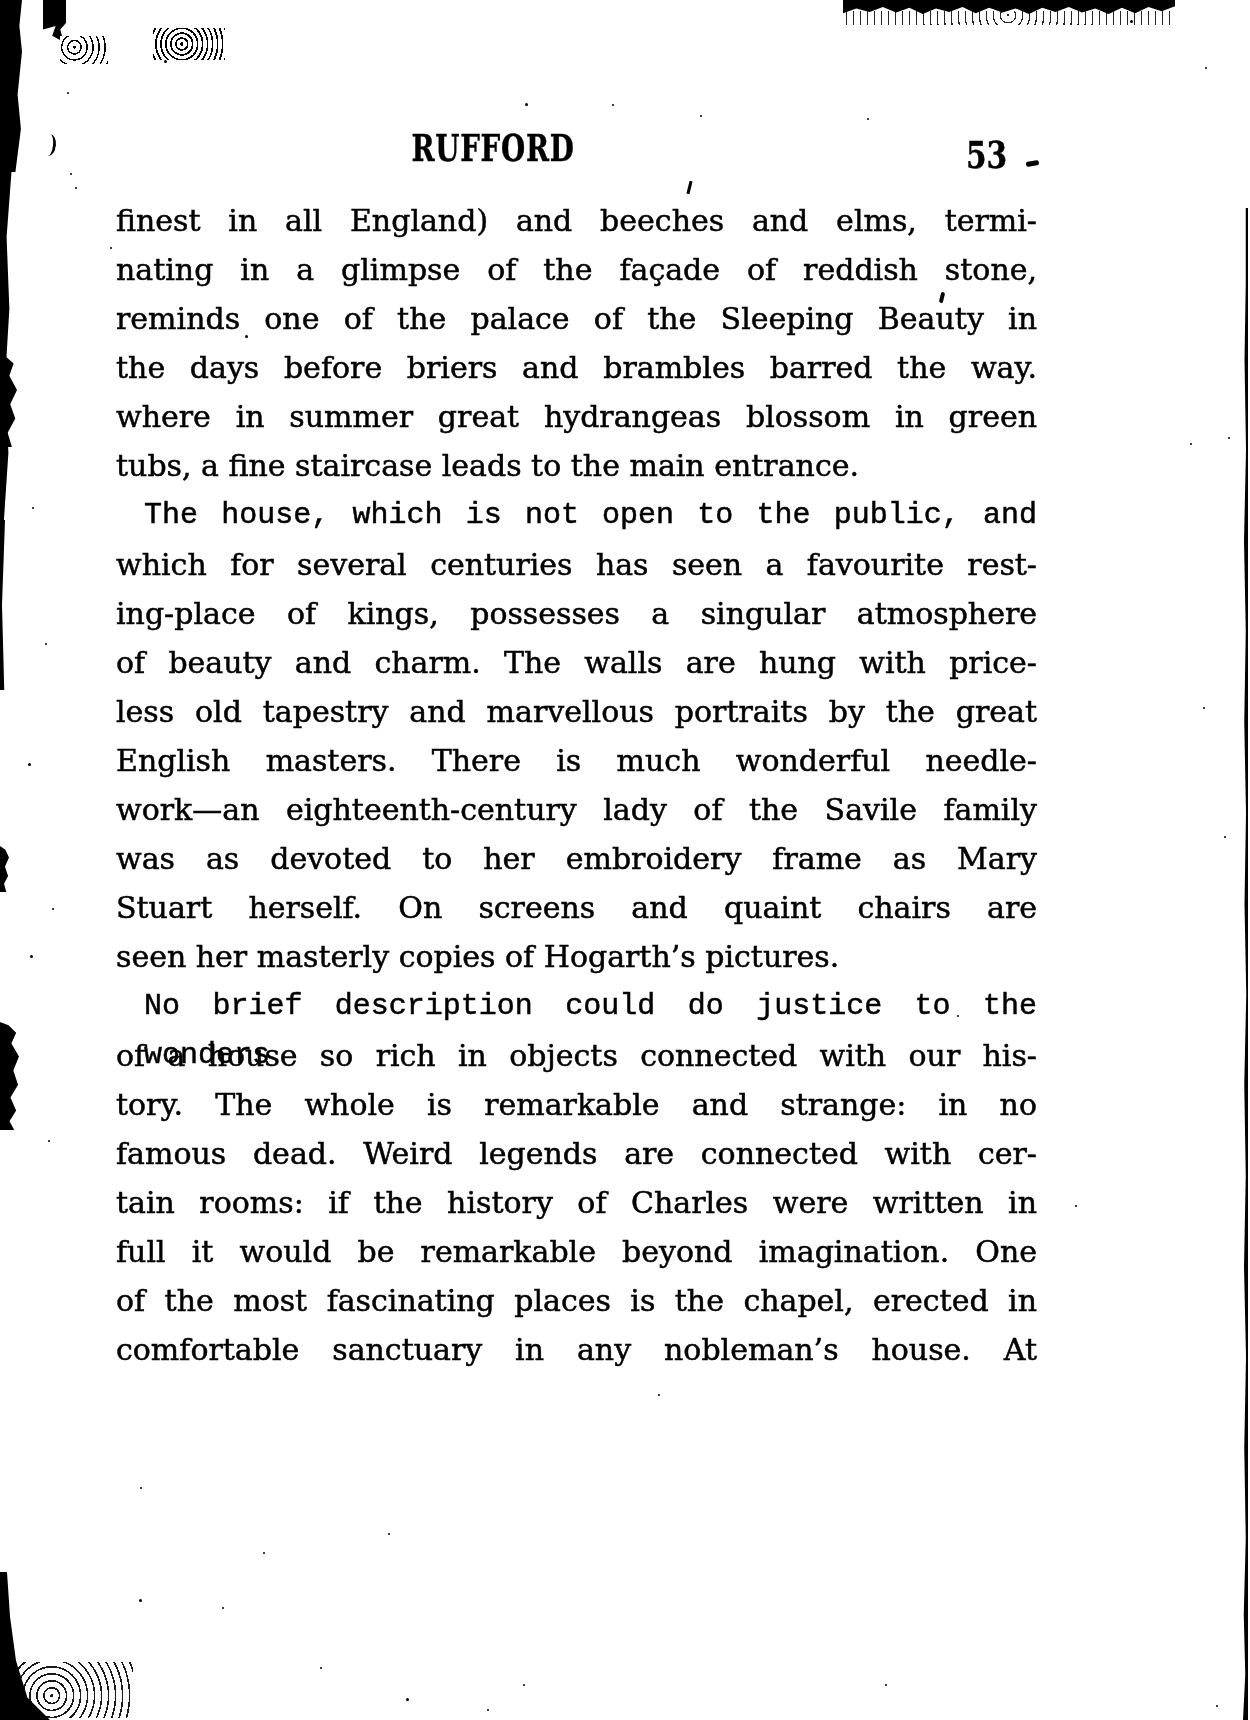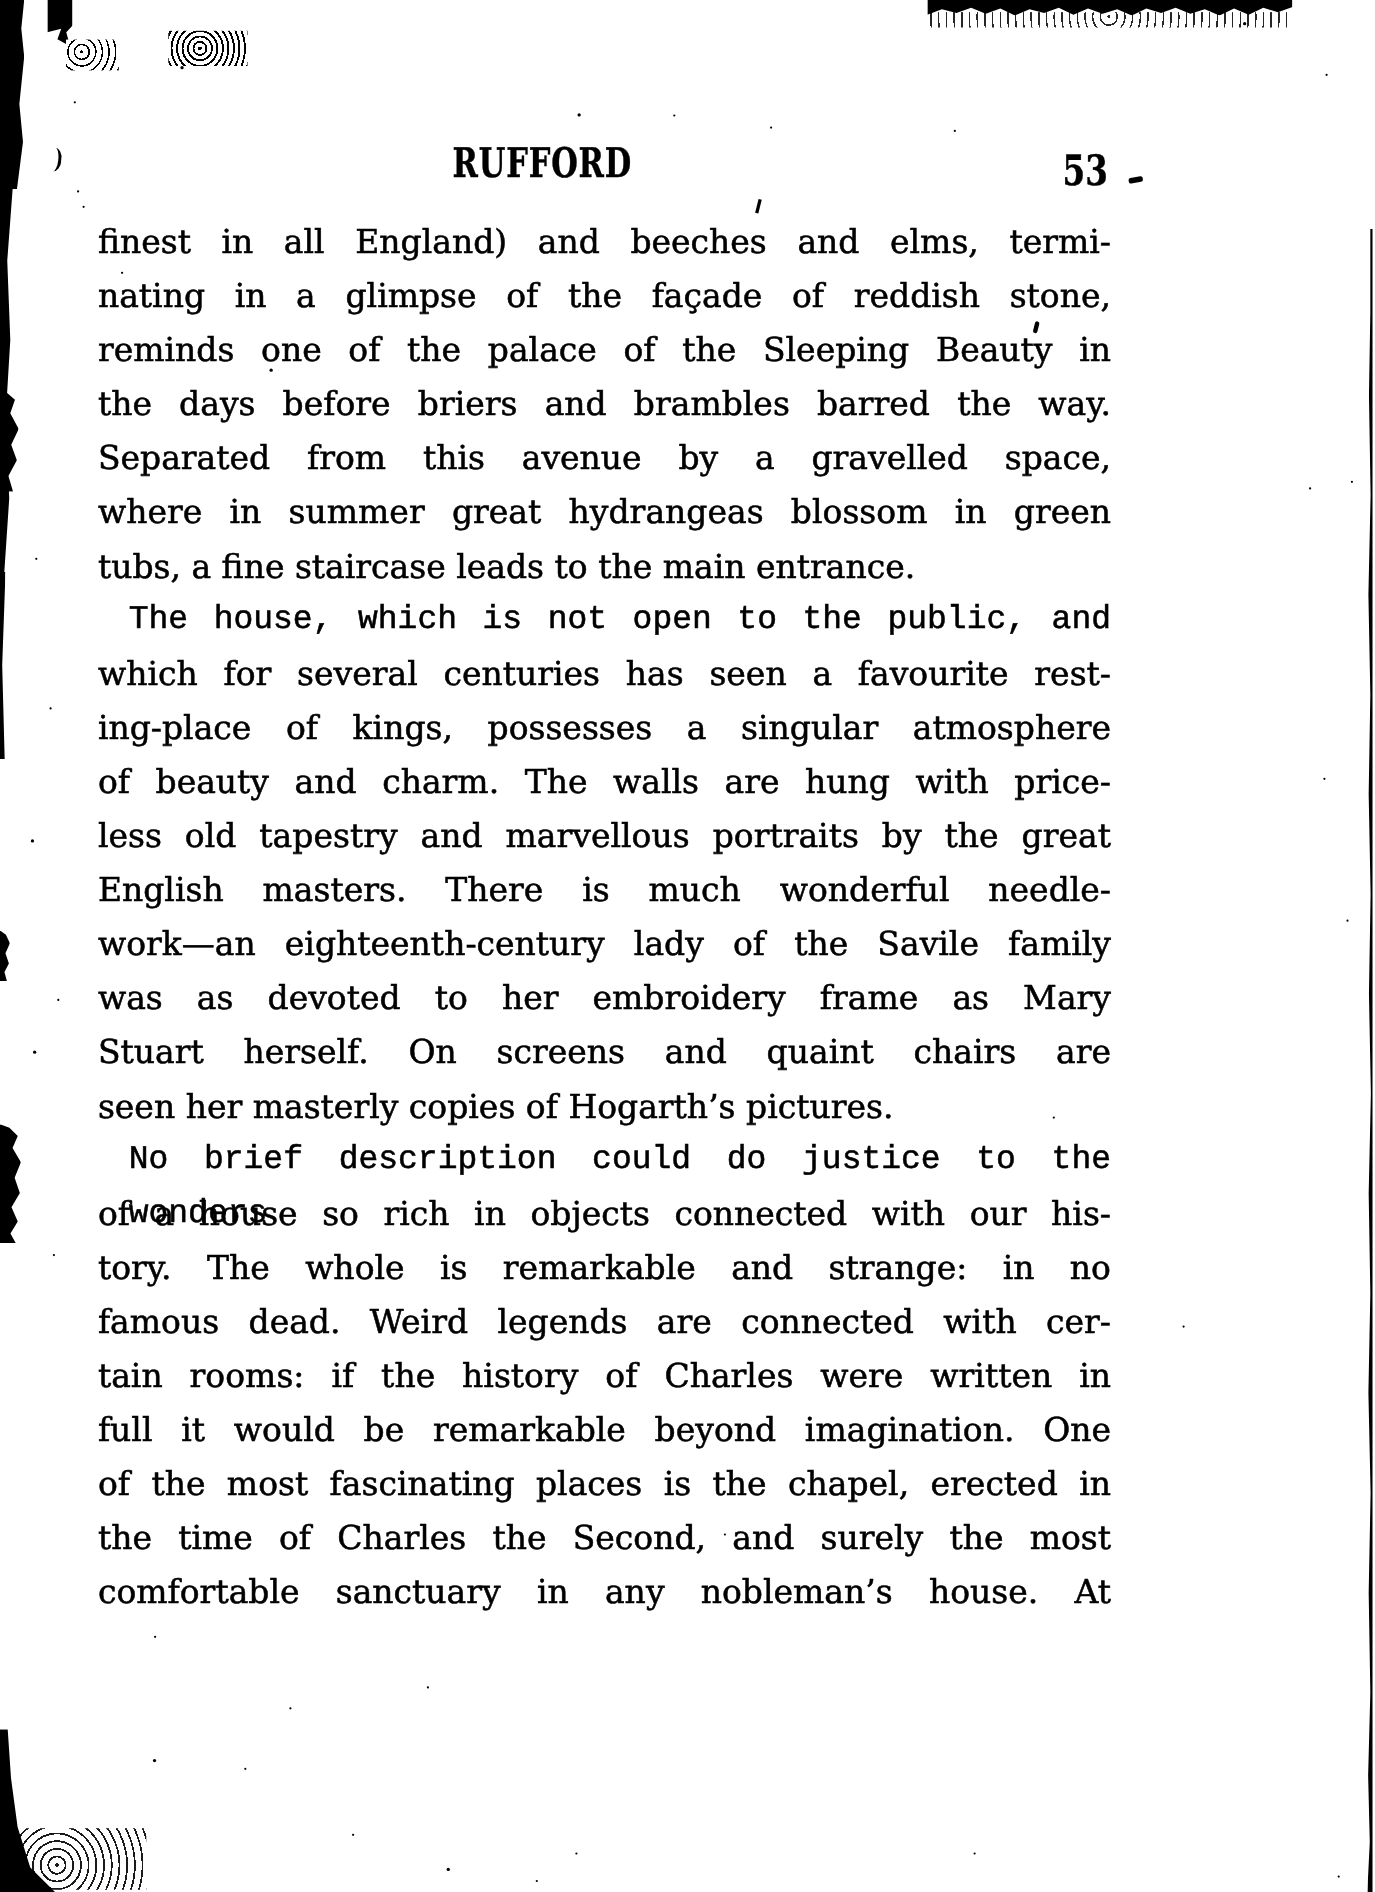--- a/index.html
+++ b/index.html
@@ -7,21 +7,21 @@
         font-family:"DejaVu Serif", serif;color:#000;}
 
   
   .title{position:absolute;left:493px;top:130px;font-size:37px;font-weight:bold;line-height:37px;
          white-space:nowrap;letter-spacing:1px;-webkit-text-stroke:.4px #000;
          transform:translateX(-50%) scaleX(.75);transform-origin:center top;}
   .pagenum{position:absolute;left:966px;top:136px;font-size:38px;font-weight:bold;line-height:38px;
          -webkit-text-stroke:.4px #000;transform:scaleX(.78);transform-origin:left top;}
 
   
-  #text-block{position:absolute;left:89px;top:196px;width:921px;}
+  #text-block{position:absolute;left:116px;top:196px;width:921px;}
   .tl{height:49.1px;line-height:49.1px;font-size:30px;white-space:normal;
       text-align:justify;text-align-last:justify;-webkit-text-stroke:.5px #000;overflow:visible;}
   .tl.ind{padding-left:28px;font-family:Liberation Mono, monospace;}
   .tl.nj{text-align-last:left;}
 
   
   .art{position:absolute;background:#000;}
   .speck{position:absolute;background:#000;border-radius:50%;}
 
   .bar-tl{left:0;top:0;width:22px;height:172px;
@@ -64,41 +64,39 @@
 <div class="page">
 
   <div class="title">RUFFORD</div>
   <div class="pagenum">53</div>
 
   <div id="text-block">
       <div class="tl">finest in all England) and beeches and elms, termi-</div>
       <div class="tl">nating in a glimpse of the façade of reddish stone,</div>
       <div class="tl">reminds one of the palace of the Sleeping Beauty in</div>
       <div class="tl">the days before briers and brambles barred the way.</div>
-      <div class="tl">Separated from this avenue by a gravelled space,</div>
       <div class="tl">where in summer great hydrangeas blossom in green</div>
       <div class="tl nj">tubs, a fine staircase leads to the main entrance.</div>
       <div class="tl ind">The house, which is not open to the public, and</div>
       <div class="tl">which for several centuries has seen a favourite rest-</div>
       <div class="tl">ing-place of kings, possesses a singular atmosphere</div>
       <div class="tl">of beauty and charm.  The walls are hung with price-</div>
       <div class="tl">less old tapestry and marvellous portraits by the great</div>
       <div class="tl">English masters.  There is much wonderful needle-</div>
       <div class="tl">work—an eighteenth-century lady of the Savile family</div>
       <div class="tl">was as devoted to her embroidery frame as Mary</div>
       <div class="tl">Stuart herself.  On screens and quaint chairs are</div>
       <div class="tl nj">seen her masterly copies of Hogarth’s pictures.</div>
       <div class="tl ind">No brief description could do justice to the wonders</div>
       <div class="tl">of a house so rich in objects connected with our his-</div>
       <div class="tl">tory.  The whole is remarkable and strange: in no</div>
       <div class="tl">famous dead.  Weird legends are connected with cer-</div>
       <div class="tl">tain rooms: if the history of Charles were written in</div>
       <div class="tl">full it would be remarkable beyond imagination.  One</div>
       <div class="tl">of the most fascinating places is the chapel, erected in</div>
-      <div class="tl">the time of Charles the Second, and surely the most</div>
       <div class="tl">comfortable sanctuary in any nobleman’s house.  At</div>
     </div>
 
   <div class="art bar-tl"></div>
   <div class="art bar-l2"></div>
   <div class="art bar-l3"></div>
   <div class="art moss"></div>
   <div class="art corner-blob"></div>
   <div class="art dust-a" style="background:#fff;"></div>
   <div class="dust-a" style="position:absolute;"></div>

